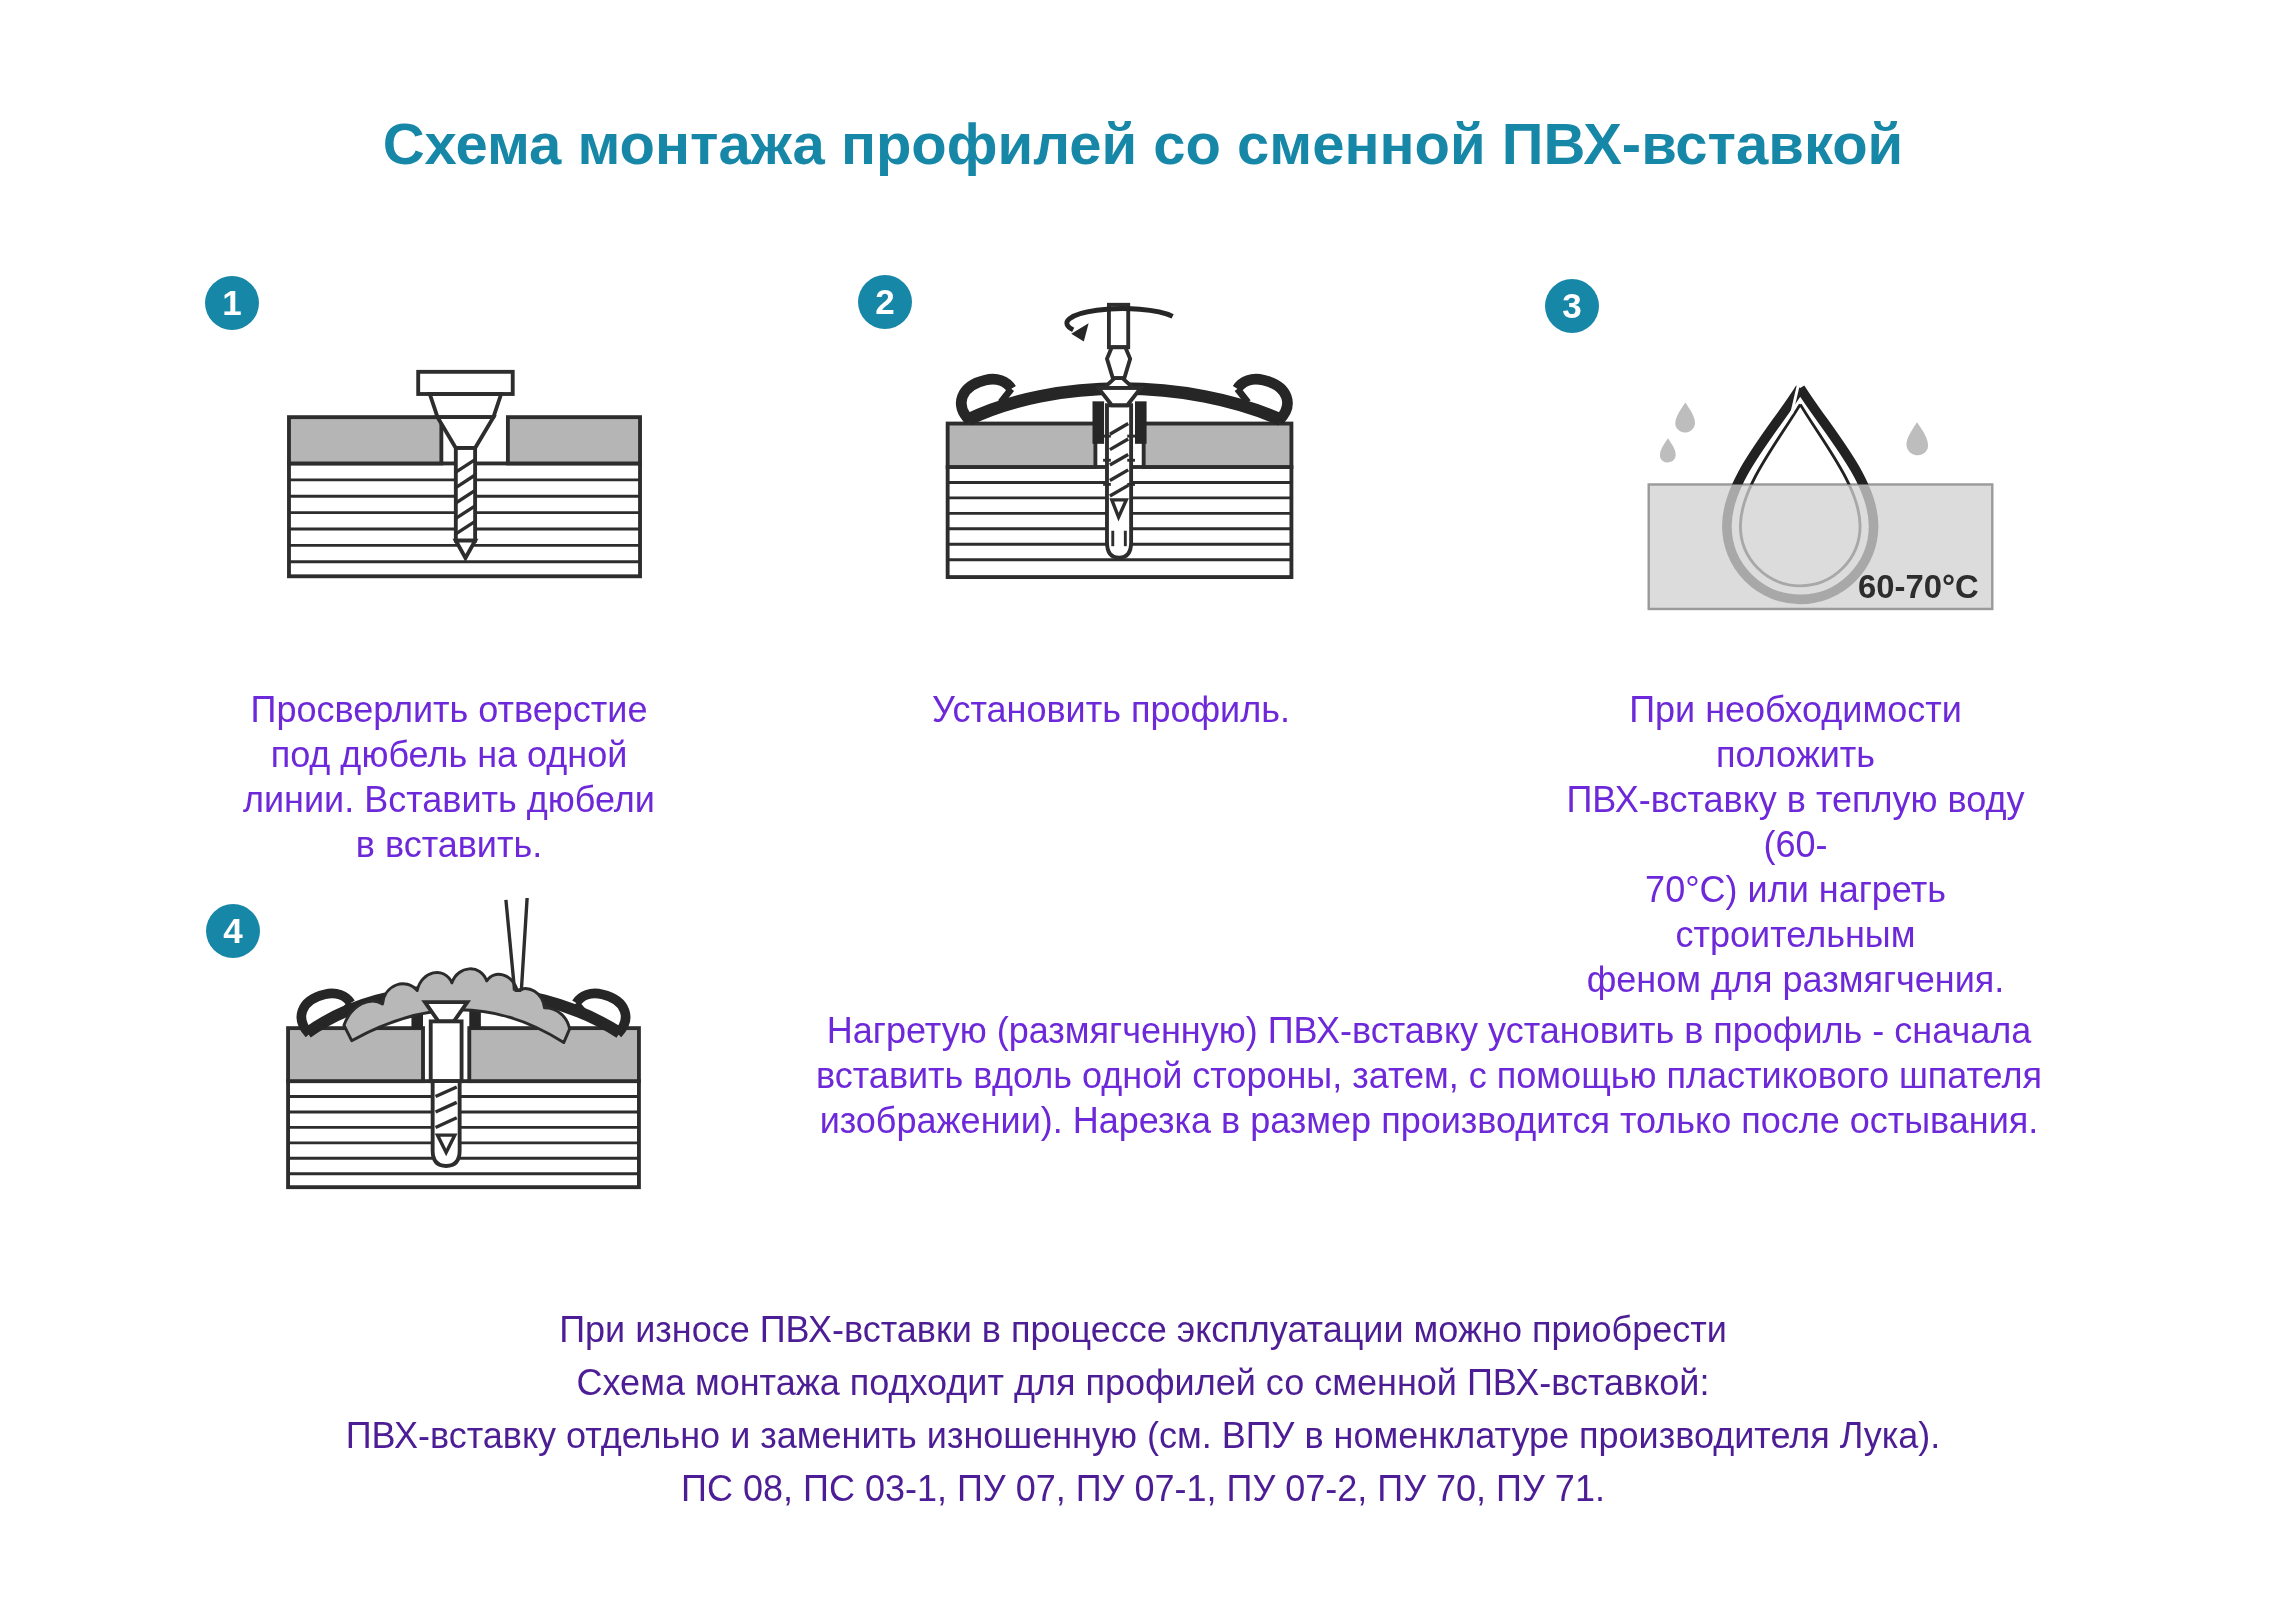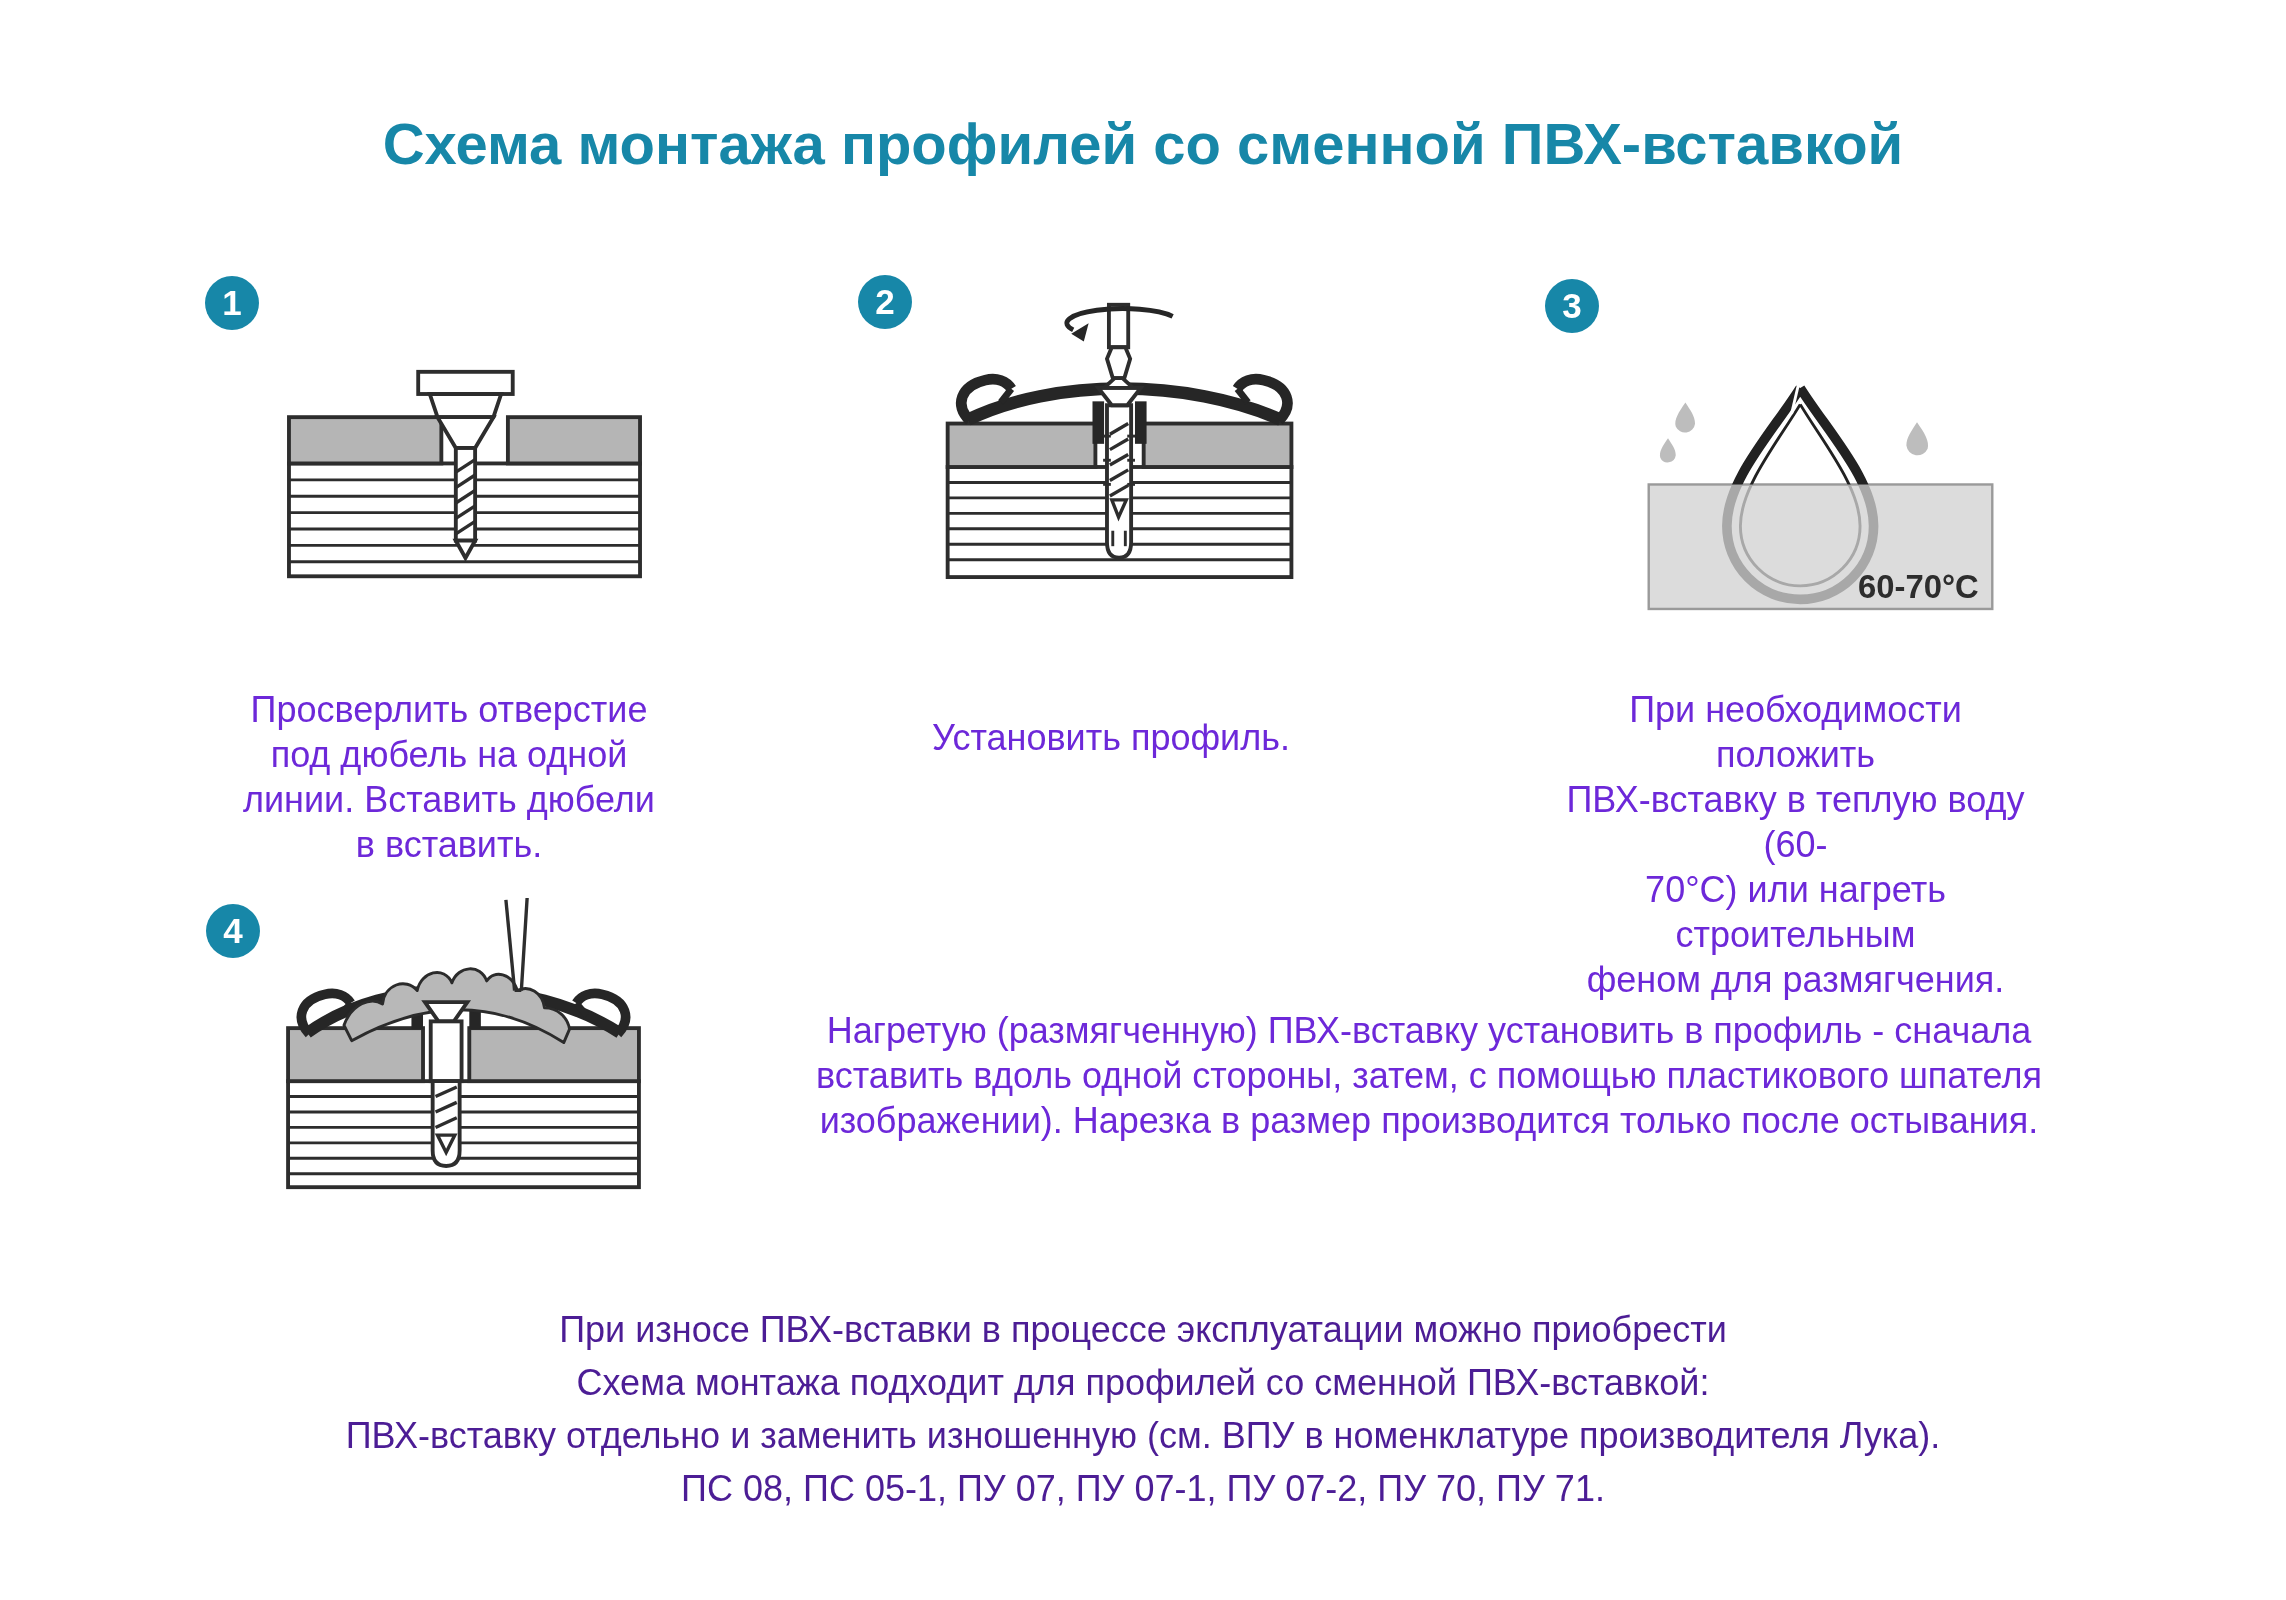--- a/index.html
+++ b/index.html
@@ -117,21 +117,21 @@
         <rect x="177" y="12" width="20" height="44" stroke-width="4"></rect>
         <polygon points="180,56 194,56 199,68 193,88 181,88 175,68" stroke-width="4"></polygon>
         <polygon points="183,88 191,88 202,98 172,98" stroke-width="4"></polygon>
       </g>
       <g>
         <path d="M 243 24 A 54 14 0 1 0 140 38" stroke="#262626" stroke-width="5" fill="none"></path>
         <polygon points="138,42 156,31 151,50" fill="#262626"></polygon>
       </g>
     </svg>
   </div>
-  <div class="caption" style="left:797px;top:687px;width:628px;margin-top:28px;">
+  <div class="caption" style="left:797px;top:687px;width:628px;">
     <div>Установить профиль.</div>
   </div>
 
   <div class="badge" style="left:1545px;top:279px;">
     <span>3</span>
   </div>
   <div class="ill" style="left:1641px;top:379px;">
     <svg width="359" height="237" viewBox="0 0 372 245">
       <defs>
         <clipPath id="clipAbove">
@@ -220,17 +220,17 @@
   <div class="caption" style="left:676px;top:1008px;width:1506px;">
     <div>Нагретую (размягченную) ПВХ-вставку установить в профиль - сначала</div>
     <div>вставить вдоль одной стороны, затем, с помощью пластикового шпателя</div>
     <div>изображении). Нарезка в размер производится только после остывания.</div>
   </div>
 
   <div class="footer">
     <div>При износе ПВХ-вставки в процессе эксплуатации можно приобрести</div>
     <div>Схема монтажа подходит для профилей со сменной ПВХ-вставкой:</div>
     <div>ПВХ-вставку отдельно и заменить изношенную (см. ВПУ в номенклатуре производителя Лука).</div>
-    <div>ПС 08, ПС 05-1, ПУ 07, ПУ 07-1, ПУ 07-2, ПУ 70, ПУ 71.</div>
+    <div>ПС 08, ПС 03-1, ПУ 07, ПУ 07-1, ПУ 07-2, ПУ 70, ПУ 71.</div>
   </div>
 
 </div>
 
 
 </body></html>

